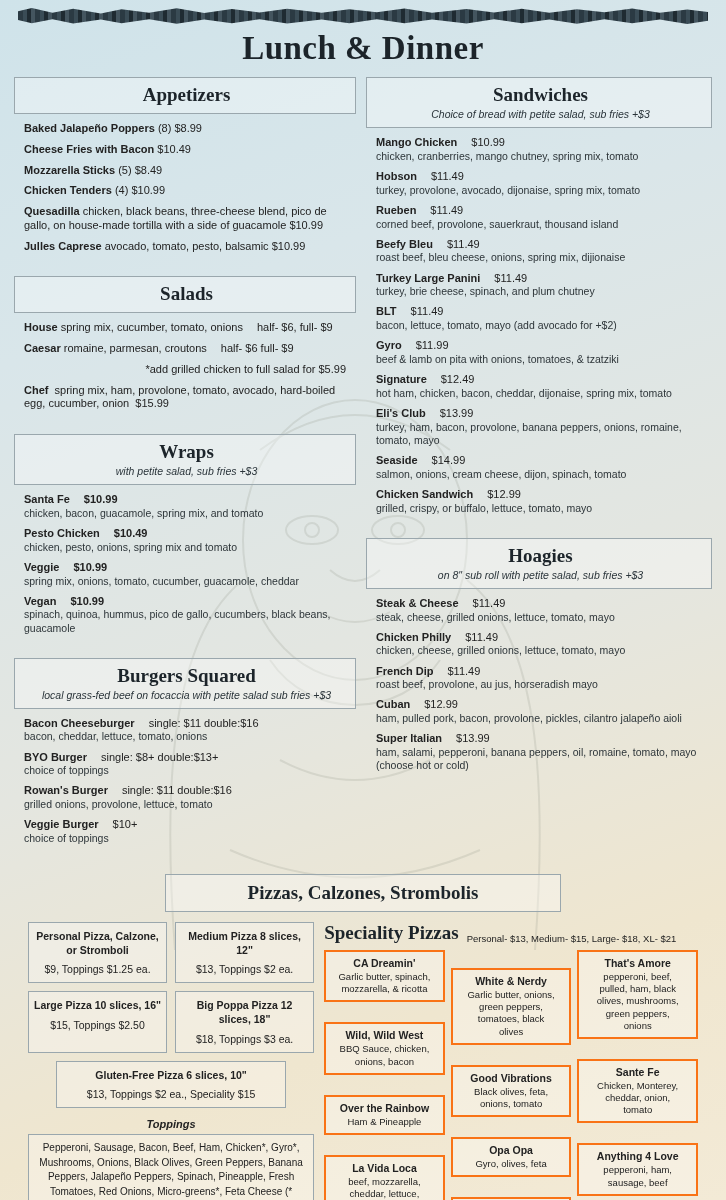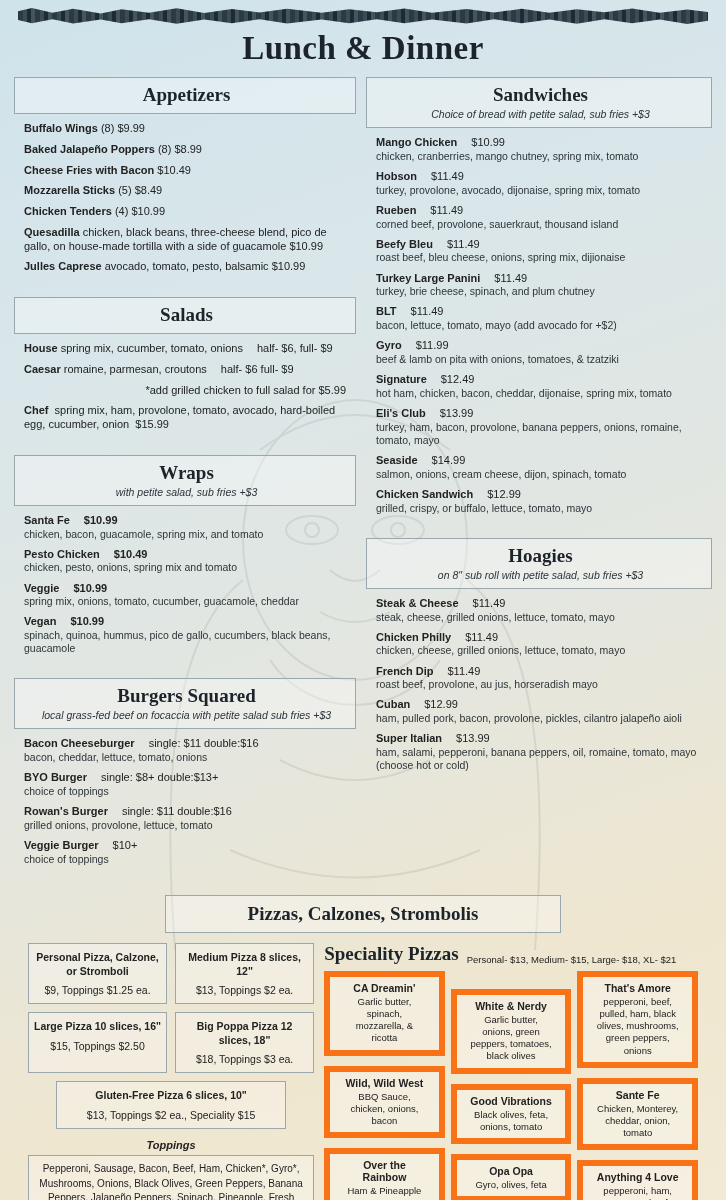--- a/index.html
+++ b/index.html
@@ -84,22 +84,22 @@
   .topbox { border:1px solid #9aa7ad; background: rgba(255,255,255,.30); padding:6px 8px; margin-top:4px;}
   .topbox .tl { font-size:10px; line-height:1.45; text-align:center; }
 
   .spec-title { display:flex; align-items:flex-end; gap:8px; margin-bottom:6px;}
   .spec-title h3 { font-family:"Liberation Serif",serif; font-size:19px; margin:0; color:#1c242a;}
   .spec-title .pr { font-size:9.5px; }
 
   .spec-cols { display:flex; gap:6px; }
   .spec-col { flex:1; }
   .pz {
-    border:6px solid #f97316; background: rgba(255,255,255,.30);
-    text-align:center; padding:5px 12px; margin-bottom:10px;
+    border:2px solid #f97316; background: rgba(255,255,255,.30);
+    text-align:center; padding:5px 12px; margin-bottom:20px;
   }
   .pz .n { font-weight:bold; font-size:10.5px; }
   .pz .d { font-size:9.5px; line-height:1.28; margin-top:2px; }
 </style>
 </head>
 <body>
 
 <div class="bg-portrait">
   <svg viewBox="0 0 470 620" xmlns="http://www.w3.org/2000/svg">
     <g fill="none" stroke="#8a8f82" stroke-width="2" opacity=".65">
@@ -126,21 +126,20 @@
 
   <div class="cols">
 
     <div class="col-left">
 
       <div class="section">
         <div class="sec-head">
           <h2>Appetizers</h2>
         </div>
         <div class="sec-body">
-          <div class="item"><span class="nm">Buffalo Wings</span> <span>(8) $9.99</span></div>
           <div class="item"><span class="nm">Baked Jalapeño Poppers</span> <span>(8) $8.99</span></div>
           <div class="item"><span class="nm">Cheese Fries with Bacon</span> <span>$10.49</span></div>
           <div class="item"><span class="nm">Mozzarella Sticks</span> <span>(5) $8.49</span></div>
           <div class="item"><span class="nm">Chicken Tenders</span> <span>(4) $10.99</span></div>
           <div class="item"><span class="nm">Quesadilla</span> <span>chicken, black beans, three-cheese blend, pico de gallo, on house-made tortilla with a side of guacamole $10.99</span></div>
           <div class="item"><span class="nm">Julles Caprese</span> <span>avocado, tomato, pesto, balsamic $10.99</span></div>
         </div>
       </div>
 
       <div class="section">

